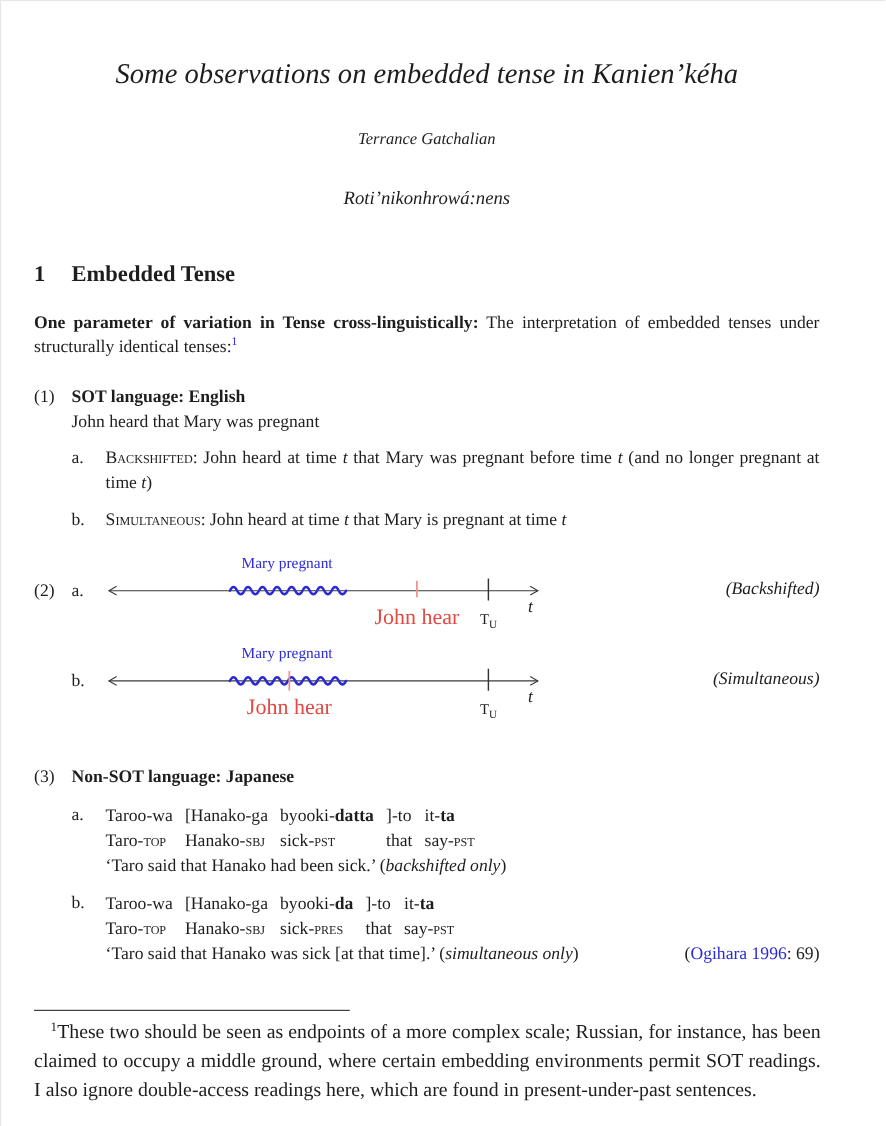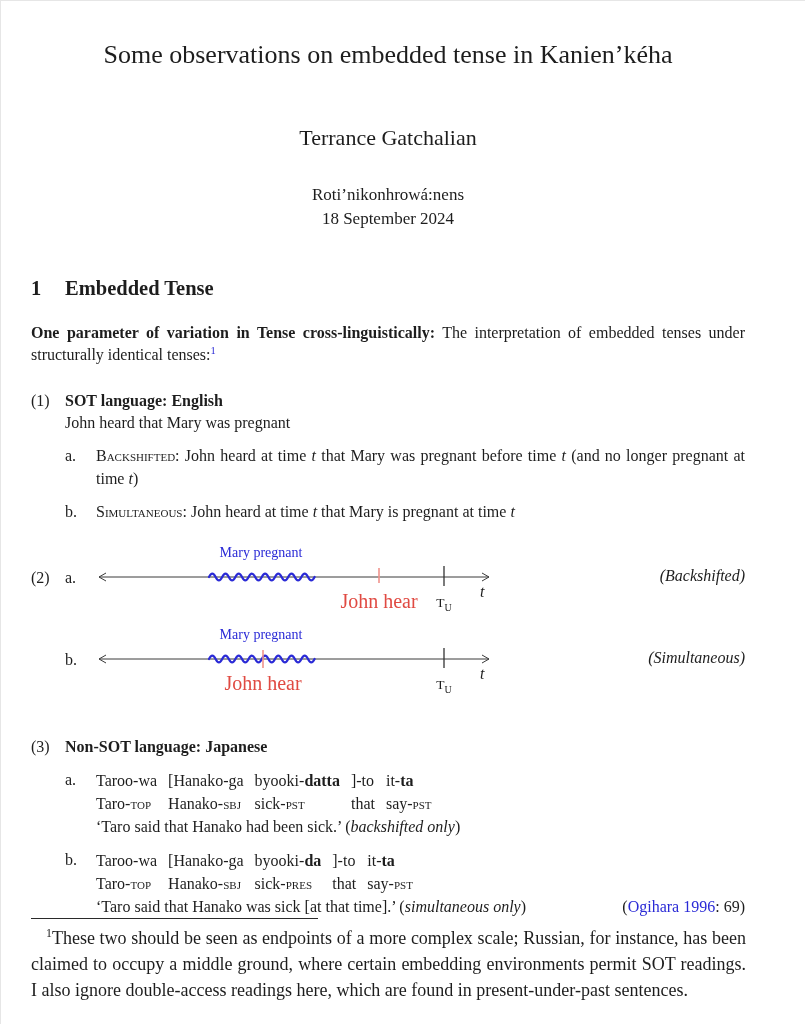--- a/index.html
+++ b/index.html
@@ -5,23 +5,23 @@
   :root{ --blue:#2a2ad6; --red:#e04a42; --tick-red:#f0938c; --ink:#1d1d1d; }
   html,body{ margin:0; padding:0; background:#ffffff; }
   .page{
     width:805px; height:1024px; box-sizing:border-box;
     padding:0 60px 0 30px;
     font-family:"Liberation Serif","DejaVu Serif",serif;
     font-size:16px; color:var(--ink); background:#fff;
     position:relative; line-height:1.4; overflow:hidden;
     border-top:1px solid #e6e6e6; border-left:1px solid #e6e6e6;
   }
-  .header{ text-align:center; padding-top:38px; }
+  .header{ text-align:center; padding-top:50px;font-style:italic; }
   .paper-title{ font-size:26px; font-weight:400; margin:0; line-height:1.25; }
-  .author{ margin-top:51px; font-size:22px; }
+  .author{ margin-top:33px; font-size:15px; }
   .venue-block{ margin-top:30px; font-size:17px; line-height:1.38; }
 
   .sec{ margin-top:44px; font-size:20.5px; font-weight:700; display:flex; }
   .sec-num{ flex:0 0 34px; }
 
   .intro{ margin-top:19px; text-align:justify; }
 
   .ex{ display:flex; margin-top:23px; }
   .ex-label{ flex:0 0 34px; }
   .ex-body{ flex:1; min-width:0; }
@@ -65,21 +65,20 @@
 </head>
 <body>
 
 <div class="page">
 
   <div class="header">
     <h1 class="paper-title">Some observations on embedded tense in Kanien’kéha</h1>
     <div class="author">Terrance Gatchalian</div>
     <div class="venue-block">
       <div>Roti’nikonhrowá:nens</div>
-      <div>18 September 2024</div>
     </div>
   </div>
 
   <div class="sec">
     <span class="sec-num">1</span>
     <span>Embedded Tense</span>
   </div>
 
   <p class="intro"><span class="b">One parameter of variation in Tense cross-linguistically:</span><span> The interpretation of embedded tenses under structurally identical tenses:</span><span class="sup blue">1</span></p>
 

